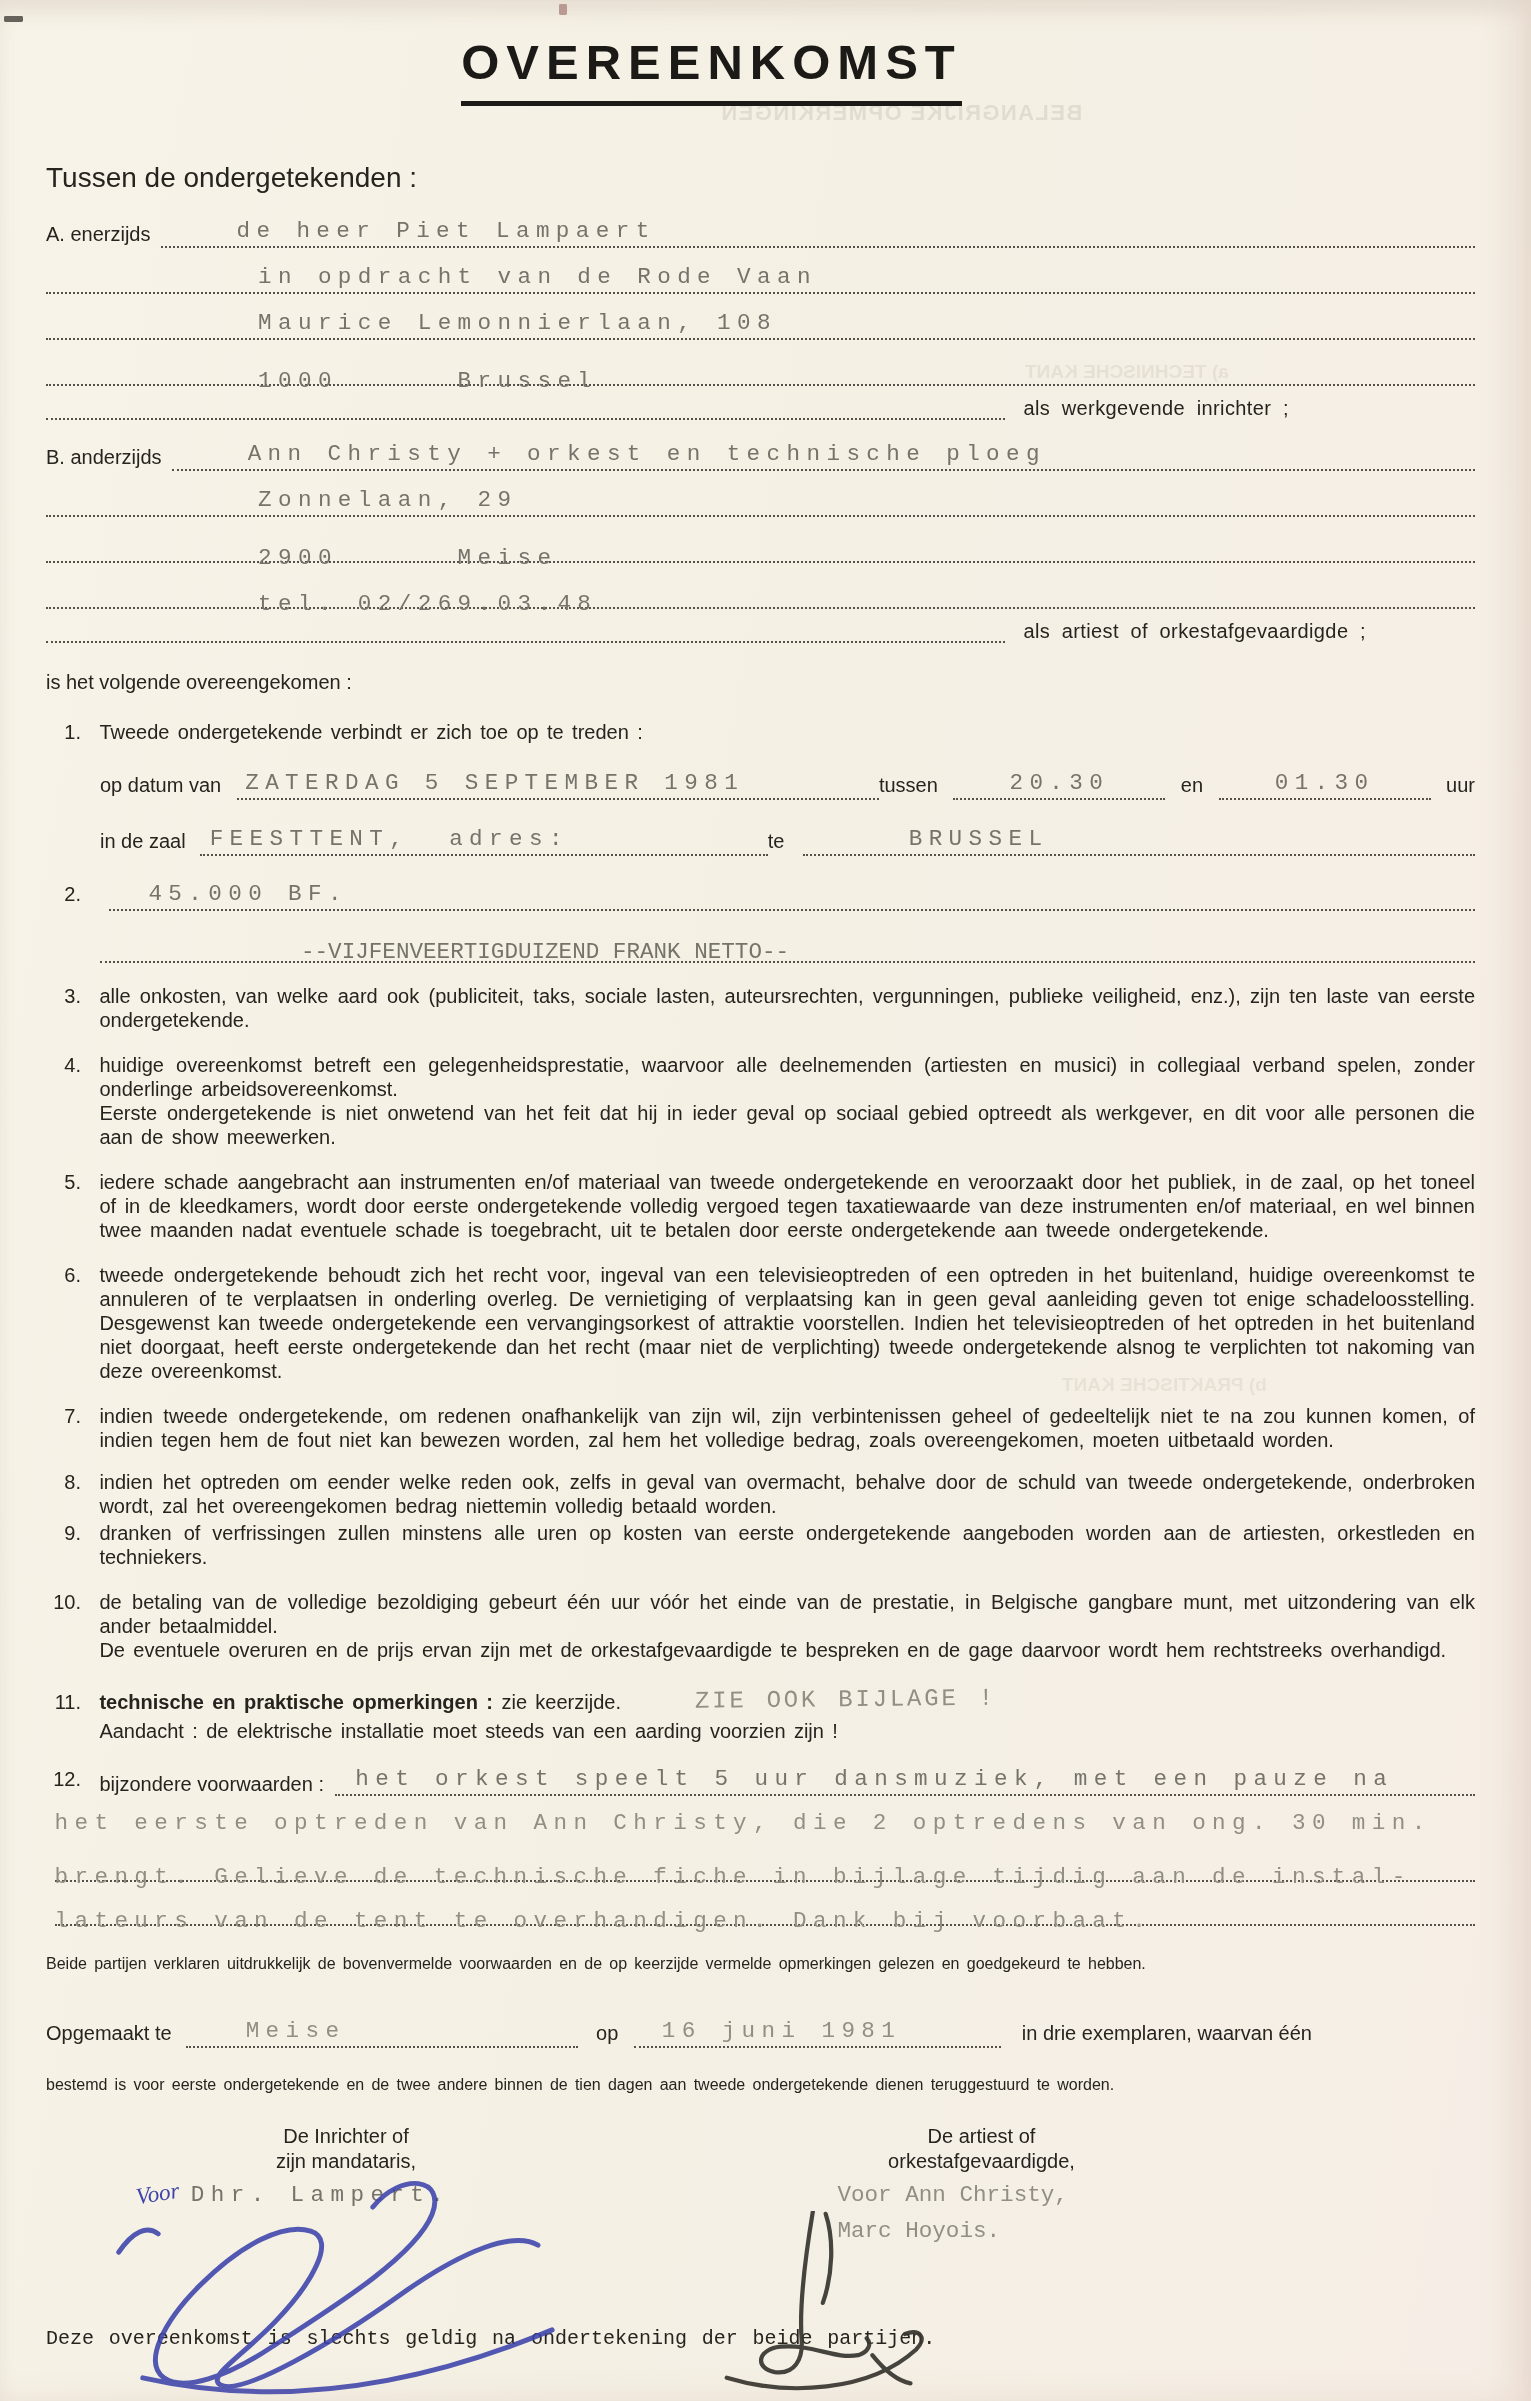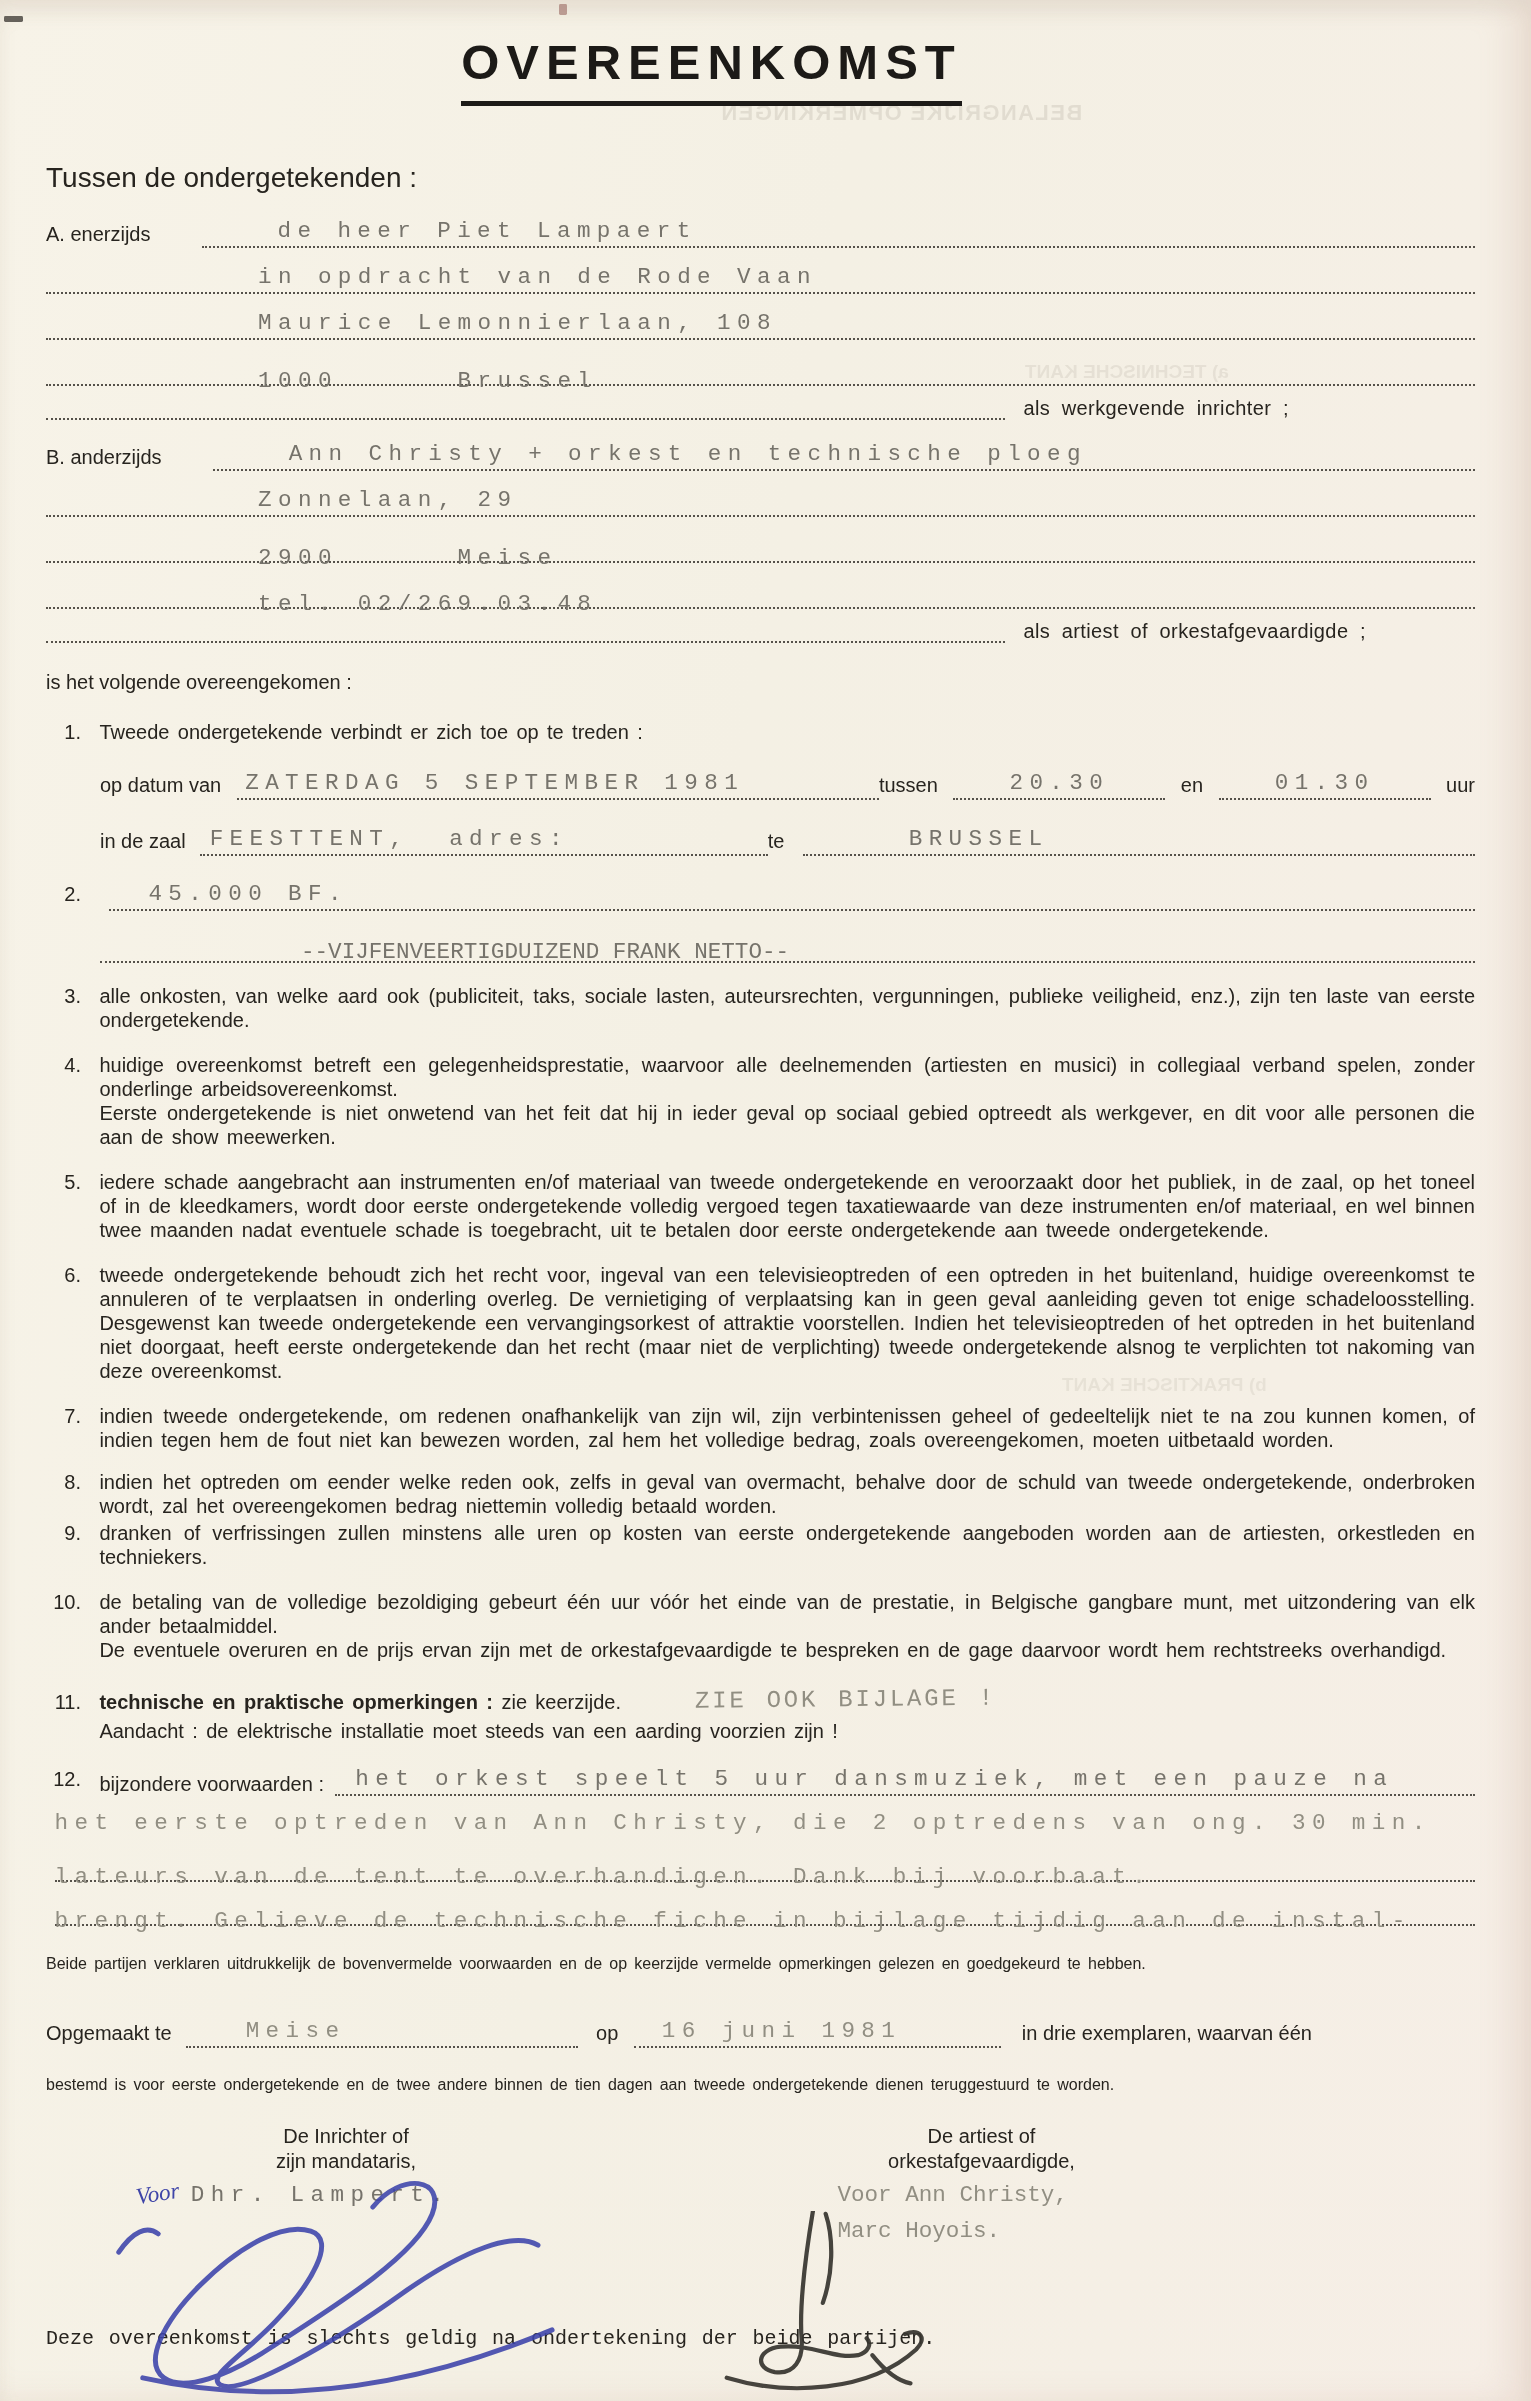--- a/index.html
+++ b/index.html
@@ -33,21 +33,21 @@
     color:#1c1a17;white-space:nowrap;
   }
   .title-rule{height:5px;background:#1d1b18;margin-top:8.5px;}
 
   .intro{margin:59px 0 0 0;font-size:28px;line-height:25.4px;}
 
   
   :root{--dot:#55514a;--typed:#76736b;--typedlight:#918e82;}
   .party{margin-top:17px;}
   .party.b{margin-top:10px;}
-  .prow{display:flex;align-items:flex-end;height:44px;border-bottom:2.1px dotted var(--dot);gap:41px;}
+  .prow{display:flex;align-items:flex-end;height:44px;border-bottom:2.1px dotted var(--dot);}
   .prow.first{border-bottom:none;height:41px;}
   .plabel{font-size:20px;padding-bottom:2.8px;white-space:nowrap;}
   .pfill{flex:1;border-bottom:2.1px dotted var(--dot);display:flex;align-items:flex-end;margin-left:10px;height:100%;padding-left:76px;}
   .typed{
     font-family:"Liberation Mono","DejaVu Sans Mono",monospace;
     font-size:22.6px;line-height:25.4px;letter-spacing:6.4px;color:var(--typed);
     white-space:pre;padding-bottom:2.1px;
   }
   .typed.tight{letter-spacing:0;}
   .typed.mid{letter-spacing:2.8px;}
@@ -282,24 +282,24 @@
       <span class="c2text">bijzondere voorwaarden :</span>
       <span class="dfill c12fill">
           <span class="typed">het orkest speelt 5 uur dansmuziek, met een pauze na</span>
         </span>
     </div>
   </div>
   <div class="c12row">
       <span class="typed light">het eerste optreden van Ann Christy, die 2 optredens van ong. 30 min.</span>
     </div>
   <div class="c12row dotline">
+      <span class="typed light sink">brengt. Gelieve de technische fiche in bijlage tijdig aan de instal-</span>
+    </div>
+  <div class="c12row dotline">
       <span class="typed light sink">lateurs van de tent te overhandigen. Dank bij voorbaat.</span>
-    </div>
-  <div class="c12row dotline">
-      <span class="typed light sink">brengt. Gelieve de technische fiche in bijlage tijdig aan de instal-</span>
     </div>
 
   <p class="para">Beide partijen verklaren uitdrukkelijk de bovenvermelde voorwaarden en de op keerzijde vermelde opmerkingen gelezen en goedgekeurd te hebben.</p>
 
   <div class="maderow">
     <span class="slbl">Opgemaakt te</span>
     <span class="dfill placefill">
         <span class="typed light">Meise</span>
       </span>
     <span class="slbl op">op</span>

